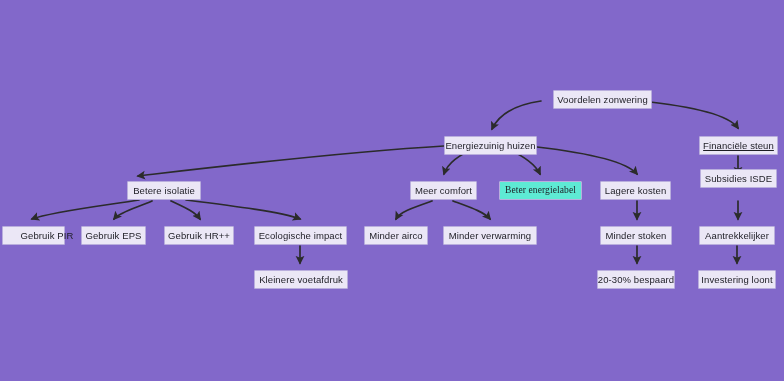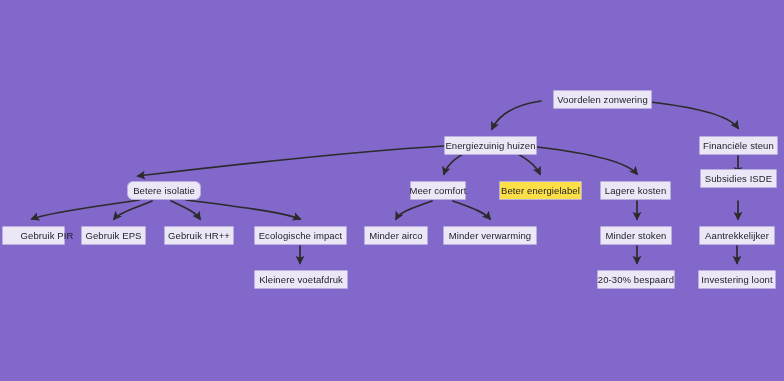--- a/index.html
+++ b/index.html
@@ -73,24 +73,24 @@
         <path d="M 637,201 L 637,219" fill="none" stroke="#2b2b2b" stroke-width="1.7" stroke-linecap="round" marker-end="url(#arrowhead)"></path>
         <path d="M 738,201 L 738,219" fill="none" stroke="#2b2b2b" stroke-width="1.7" stroke-linecap="round" marker-end="url(#arrowhead)"></path>
         <path d="M 300,246 L 300,263" fill="none" stroke="#2b2b2b" stroke-width="1.7" stroke-linecap="round" marker-end="url(#arrowhead)"></path>
         <path d="M 637,246 L 637,263" fill="none" stroke="#2b2b2b" stroke-width="1.7" stroke-linecap="round" marker-end="url(#arrowhead)"></path>
         <path d="M 737,246 L 737,263" fill="none" stroke="#2b2b2b" stroke-width="1.7" stroke-linecap="round" marker-end="url(#arrowhead)"></path>
       </g>
   </svg>
   <div id="nodes-group">
       <div class="node" style="left: 541px; top: 90px; width: 99px; background: rgb(235, 231, 246); border-color: rgb(185, 174, 221); color: rgb(29, 29, 36); margin-left: 12px;">Voordelen zonwering</div>
       <div class="node" style="left: 444px; top: 136px; width: 93px; background: rgb(235, 231, 246); border-color: rgb(185, 174, 221); color: rgb(29, 29, 36);">Energiezuinig huizen</div>
-      <div class="node" style="left: 699px; top: 136px; width: 79px; background: rgb(235, 231, 246); border-color: rgb(185, 174, 221); color: rgb(29, 29, 36);">Financiële steun</div>
-      <div class="node" style="left: 127px; top: 181px; width: 74px; background: rgb(235, 231, 246); border-color: rgb(185, 174, 221); color: rgb(29, 29, 36); border-radius: 6px;">Betere isolatie</div>
-      <div class="node" style="left: 410px; top: 181px; width: 56px; background: rgb(235, 231, 246); border-color: rgb(185, 174, 221); color: rgb(29, 29, 36);">Meer comfort</div>
-      <div class="node" style="left: 499px; top: 181px; width: 83px; background: #fde047; border-color: rgb(185, 174, 221); color: rgb(29, 29, 36);">Beter energielabel</div>
+      <div class="node" style="left: 699px; top: 136px; width: 79px; background: rgb(235, 231, 246); border-color: rgb(185, 174, 221); color: rgb(29, 29, 36); text-decoration: underline;">Financiële steun</div>
+      <div class="node" style="left: 127px; top: 181px; width: 74px; background: rgb(235, 231, 246); border-color: rgb(185, 174, 221); color: rgb(29, 29, 36);">Betere isolatie</div>
+      <div class="node" style="left: 410px; top: 181px; width: 67px; background: rgb(235, 231, 246); border-color: rgb(185, 174, 221); color: rgb(29, 29, 36);">Meer comfort</div>
+      <div class="node" style="left: 499px; top: 181px; width: 83px; background: #5eead4; border-color: rgb(185, 174, 221); color: rgb(29, 29, 36); font-family: Liberation Serif, serif;">Beter energielabel</div>
       <div class="node" style="left: 600px; top: 181px; width: 71px; background: rgb(235, 231, 246); border-color: rgb(185, 174, 221); color: rgb(29, 29, 36);">Lagere kosten</div>
       <div class="node" style="left: 700px; top: 169px; width: 77px; background: rgb(235, 231, 246); border-color: rgb(185, 174, 221); color: rgb(29, 29, 36);">Subsidies ISDE</div>
       <div class="node" style="left: 2px; top: 226px; width: 63px; background: rgb(235, 231, 246); border-color: rgb(185, 174, 221); color: rgb(29, 29, 36); padding-left: 34px;">Gebruik PIR</div>
       <div class="node" style="left: 81px; top: 226px; width: 65px; background: rgb(235, 231, 246); border-color: rgb(185, 174, 221); color: rgb(29, 29, 36);">Gebruik EPS</div>
       <div class="node" style="left: 164px; top: 226px; width: 70px; background: rgb(235, 231, 246); border-color: rgb(185, 174, 221); color: rgb(29, 29, 36);">Gebruik HR++</div>
       <div class="node" style="left: 254px; top: 226px; width: 93px; background: rgb(235, 231, 246); border-color: rgb(185, 174, 221); color: rgb(29, 29, 36);">Ecologische impact</div>
       <div class="node" style="left: 364px; top: 226px; width: 64px; background: rgb(235, 231, 246); border-color: rgb(185, 174, 221); color: rgb(29, 29, 36);">Minder airco</div>
       <div class="node" style="left: 443px; top: 226px; width: 94px; background: rgb(235, 231, 246); border-color: rgb(185, 174, 221); color: rgb(29, 29, 36);">Minder verwarming</div>
       <div class="node" style="left: 600px; top: 226px; width: 72px; background: rgb(235, 231, 246); border-color: rgb(185, 174, 221); color: rgb(29, 29, 36);">Minder stoken</div>
       <div class="node" style="left: 699px; top: 226px; width: 76px; background: rgb(235, 231, 246); border-color: rgb(185, 174, 221); color: rgb(29, 29, 36);">Aantrekkelijker</div>

